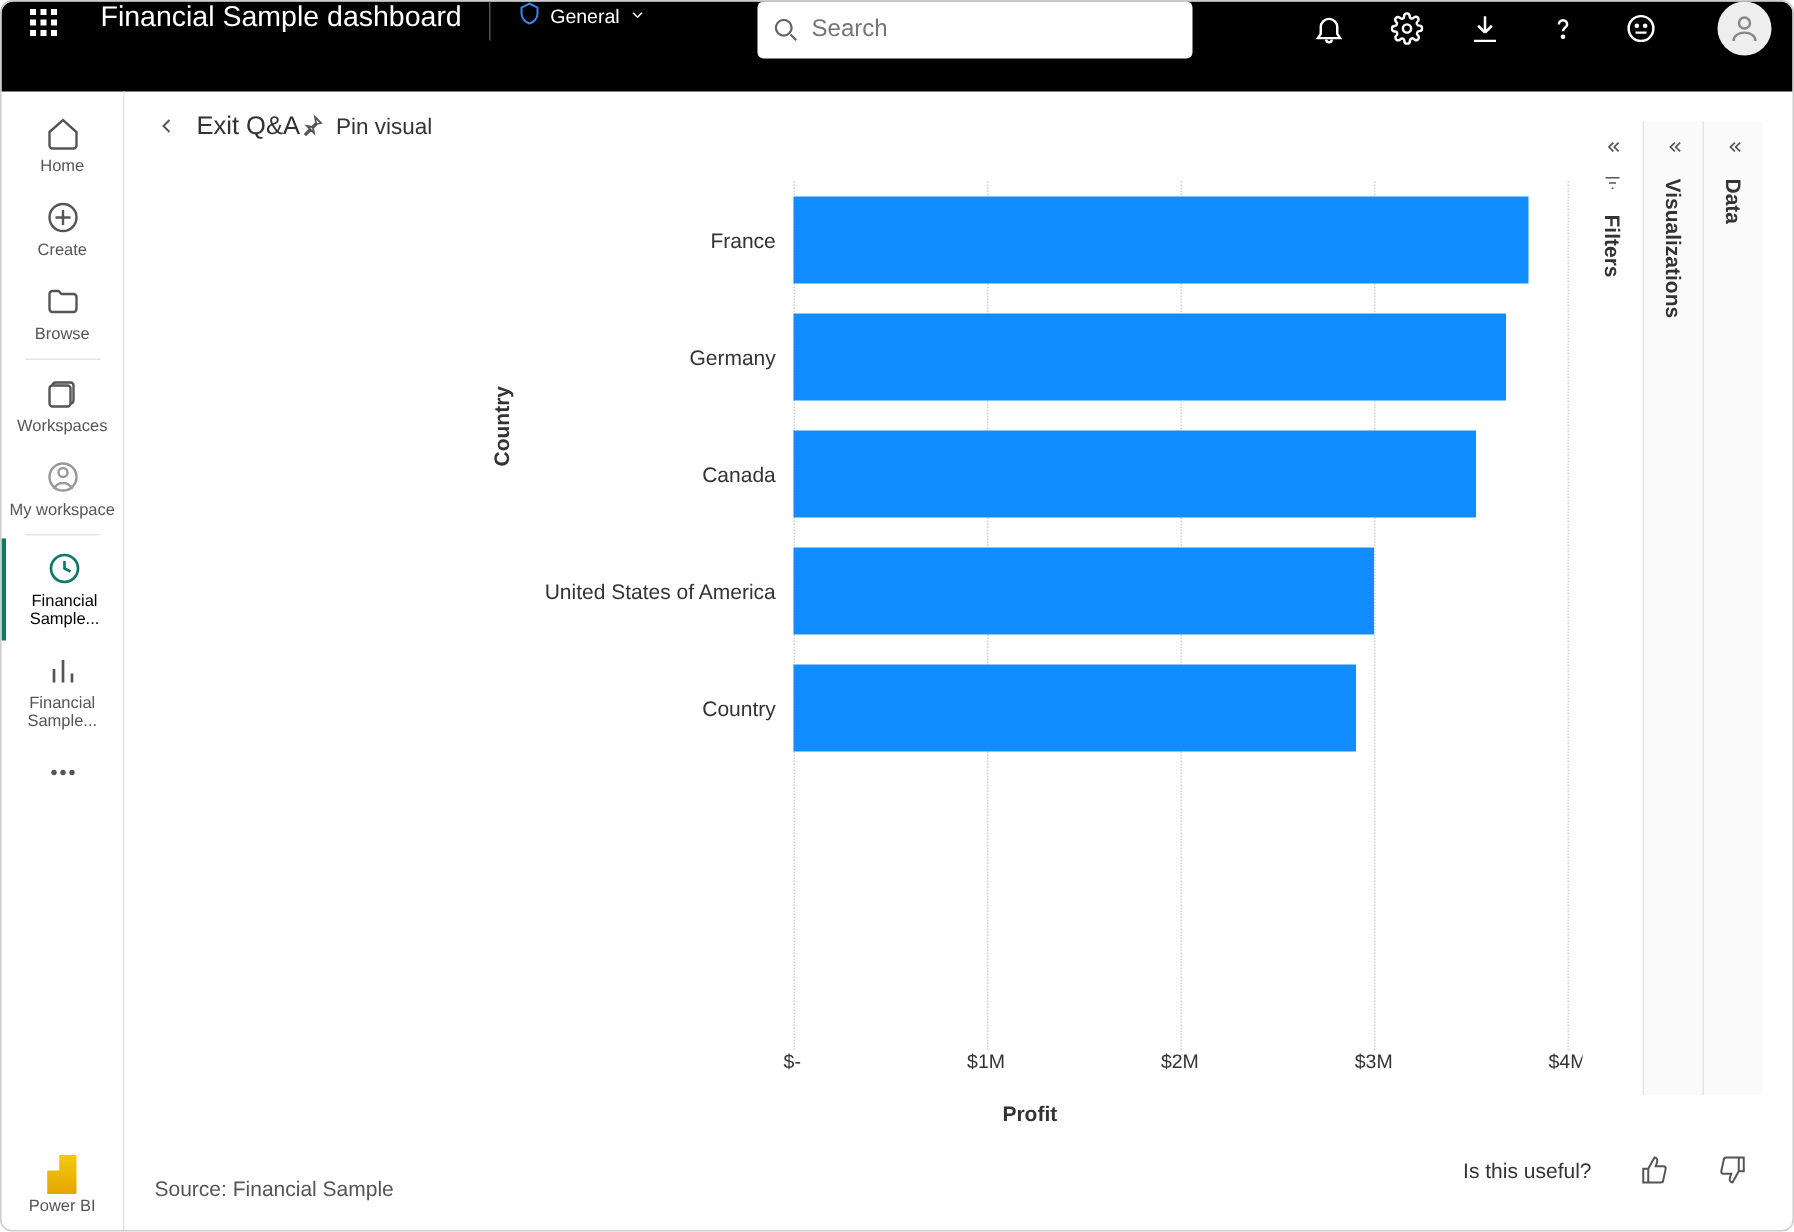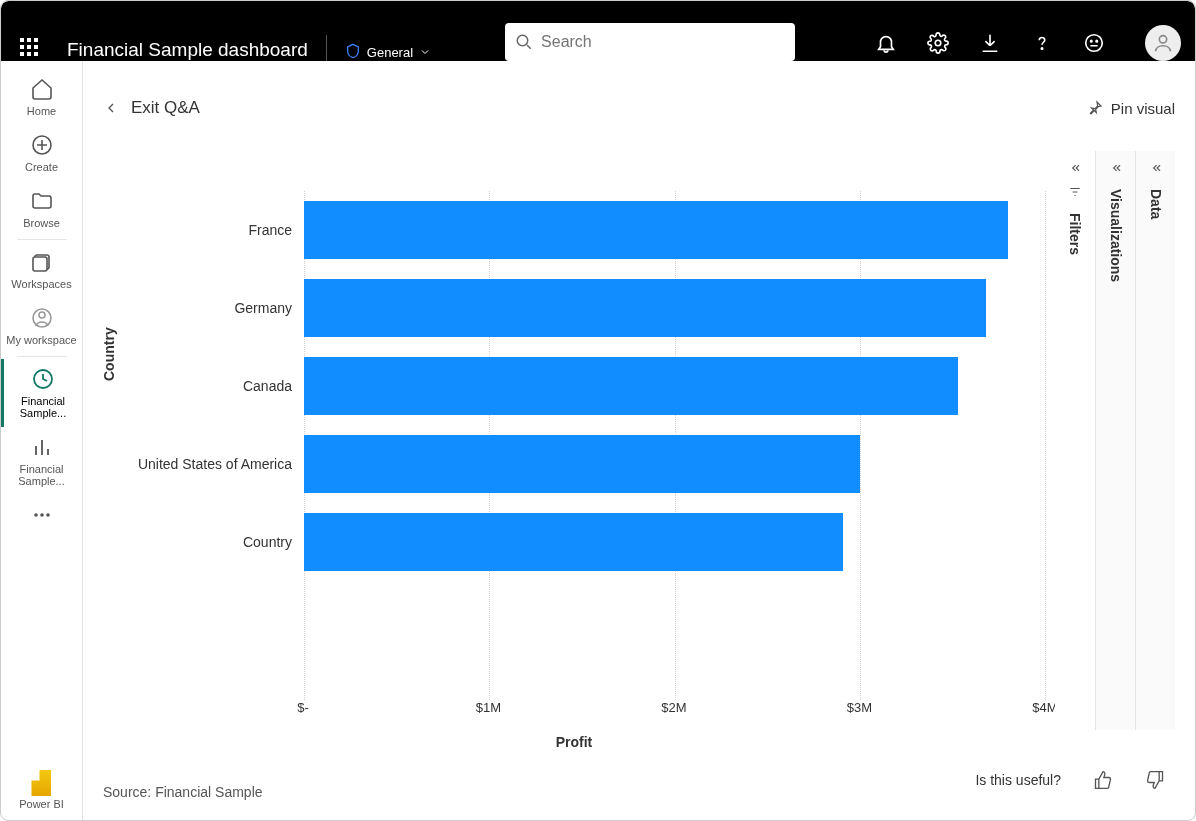--- a/index.html
+++ b/index.html
@@ -1,19 +1,19 @@
 <!DOCTYPE html>
 <html><head>
 <meta charset="utf-8">
 <style>
 * { box-sizing: border-box; margin: 0; padding: 0; font-family: "Segoe UI", Tahoma, sans-serif; }
 body { width: 1196px; height: 821px; overflow: hidden; background: #fff; border: 1px solid #ccc; border-radius: 8px; }
 
 
-.topbar { height: 60px; background: #000; color: #fff; display: flex; align-items: flex-end; padding: 0 14px; gap: 14px; border-radius: 8px 8px 0 0;}
+.topbar { height: 60px; background: #000; color: #fff; display: flex; align-items: flex-start; padding: 0 14px; gap: 14px; border-radius: 8px 8px 0 0;}
 .waffle { width: 28px; height: 28px; display:flex; align-items:center; justify-content:center; cursor:pointer;}
 .waffle-dots { display:grid; grid-template-columns:repeat(3,4px); grid-template-rows:repeat(3,4px); gap:3px;}
 .waffle-dots span{background:#fff;width:4px;height:4px;}
 .title-big { font-size: 19px; font-weight: 400; margin-left: 10px; white-space:nowrap;}
 .divider-v { width:1px; height:26px; background:#555; margin:0 4px;}
 .sens { display:flex; align-items:center; gap:6px; cursor:pointer; font-size:13px;}
 .shield{width:16px;height:18px;display:inline-block;}
 .chev{width:12px;height:12px;}
 .search-wrap{flex:0 0 290px; margin-left:60px;}
 .search-box{background:#fff; border-radius:4px; height:38px; display:flex; align-items:center; padding:4px 10px; width:290px;}
@@ -28,21 +28,21 @@
 .shell{display:flex; height: calc(100% - 60px);}
 .rail{width:82px; border-right:1px solid #e5e5e5; display:flex; flex-direction:column; align-items:center; padding-top:8px; position:relative;}
 .rail-item{display:flex;flex-direction:column;align-items:center;gap:4px;padding:8px 0;width:100%;cursor:pointer;font-size:11px;color:#555;text-align:center;}
 .rail-item .ricon{width:24px;height:24px;}
 .rail-item.active{border-left:3px solid #117865;color:#000;}
 .rail-sep{width:50px;height:1px;background:#e5e5e5;margin:2px 0;}
 .rail-bottom{margin-top:auto;padding-bottom:10px;display:flex;flex-direction:column;align-items:center;gap:2px;font-size:11px;color:#555;}
 .pbi-logo{width:20px;height:26px;background:linear-gradient(180deg,#f2c811 0%, #e6a600 100%); clip-path: polygon(40% 0, 100% 0, 100% 100%, 0 100%, 0 40%, 40% 40%); position:relative;}
 
 
-.main{flex:1; display:flex; flex-direction:column; position:relative;margin-top:24px;}
+.main{flex:1; display:flex; flex-direction:row; position:relative;}
 .subhead{height:46px; display:flex; align-items:center; padding:0 20px;}
 .back-chev{width:16px;height:16px;cursor:pointer;margin-right:12px;}
 .subhead-title{font-size:17px; color:#333;}
 .pin-area{margin-left:auto;display:flex;align-items:center;gap:8px;cursor:pointer;color:#333;font-size:15px;}
 .pin-ico{width:16px;height:16px;}
 
 
 .qna-wrap{padding:0 12px;}
 .qna-box{border:2px solid #e31b1b; height:44px; display:flex; align-items:center; padding:0 12px; gap:10px;}
 .chat-ico{width:18px;height:18px;}

